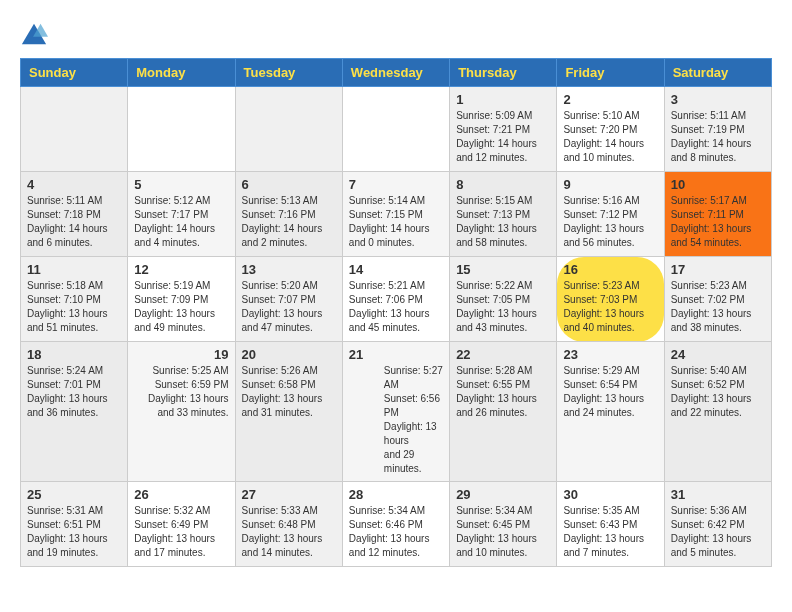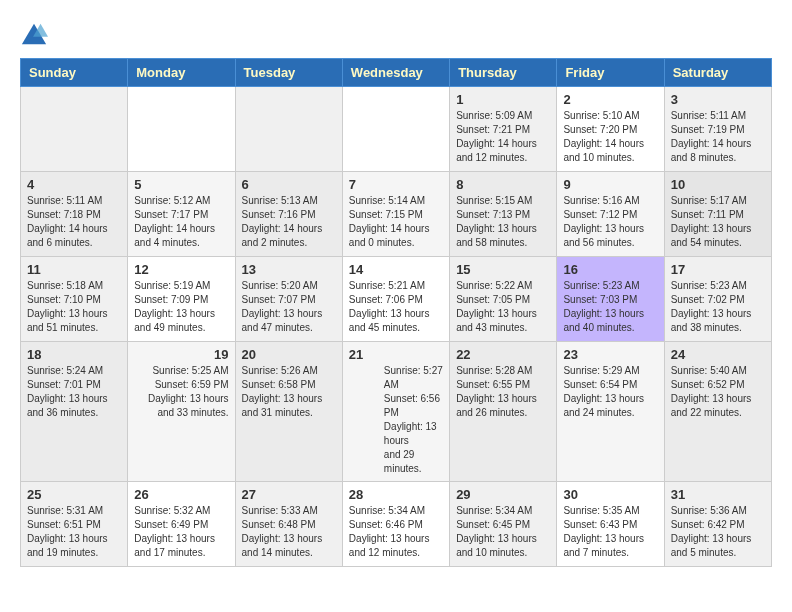--- a/index.html
+++ b/index.html
@@ -52,21 +52,21 @@
       font-size: 16px;
       color: #444;
     }
     table {
       width: 100%;
       border-collapse: collapse;
       table-layout: fixed;
     }
     thead tr th {
       background-color: #2a6db5;
-      color: #fef9c3;
+      color: #fde047;
       text-align: left;
       padding: 6px 8px;
       font-size: 13px;
       border: 1px solid #4a8fd5;
     }
     tbody tr td {
       vertical-align: top;
       border: 1px solid #ccc;
       padding: 5px 6px;
       font-size: 10.5px;
@@ -194,21 +194,21 @@
 Daylight: 13 hours
 and 58 minutes.</div>
         </td>
         <td style="background: rgb(245, 245, 245);">
           <span class="day-num">9</span>
           <div class="day-info" style="white-space: pre-line;">Sunrise: 5:16 AM
 Sunset: 7:12 PM
 Daylight: 13 hours
 and 56 minutes.</div>
         </td>
-        <td style="background: #e5e5e5; margin-left: 43px;">
+        <td style="background: #f97316; margin-left: 43px;">
           <span class="day-num">10</span>
           <div class="day-info" style="white-space: pre-line;">Sunrise: 5:17 AM
 Sunset: 7:11 PM
 Daylight: 13 hours
 and 54 minutes.</div>
         </td>
       </tr>
       <tr>
         <td style="background: rgb(240, 240, 240);">
           <span class="day-num">11</span>
@@ -238,21 +238,21 @@
 Daylight: 13 hours
 and 45 minutes.</div>
         </td>
         <td style="background: rgb(240, 240, 240);">
           <span class="day-num">15</span>
           <div class="day-info" style="white-space: pre-line;">Sunrise: 5:22 AM
 Sunset: 7:05 PM
 Daylight: 13 hours
 and 43 minutes.</div>
         </td>
-        <td style="background: #c4b5fd;">
+        <td style="background: #fde047; border-radius: 27px;">
           <span class="day-num">16</span>
           <div class="day-info" style="white-space: pre-line;">Sunrise: 5:23 AM
 Sunset: 7:03 PM
 Daylight: 13 hours
 and 40 minutes.</div>
         </td>
         <td style="background: rgb(240, 240, 240);">
           <span class="day-num">17</span>
           <div class="day-info" style="white-space: pre-line;">Sunrise: 5:23 AM
 Sunset: 7:02 PM

